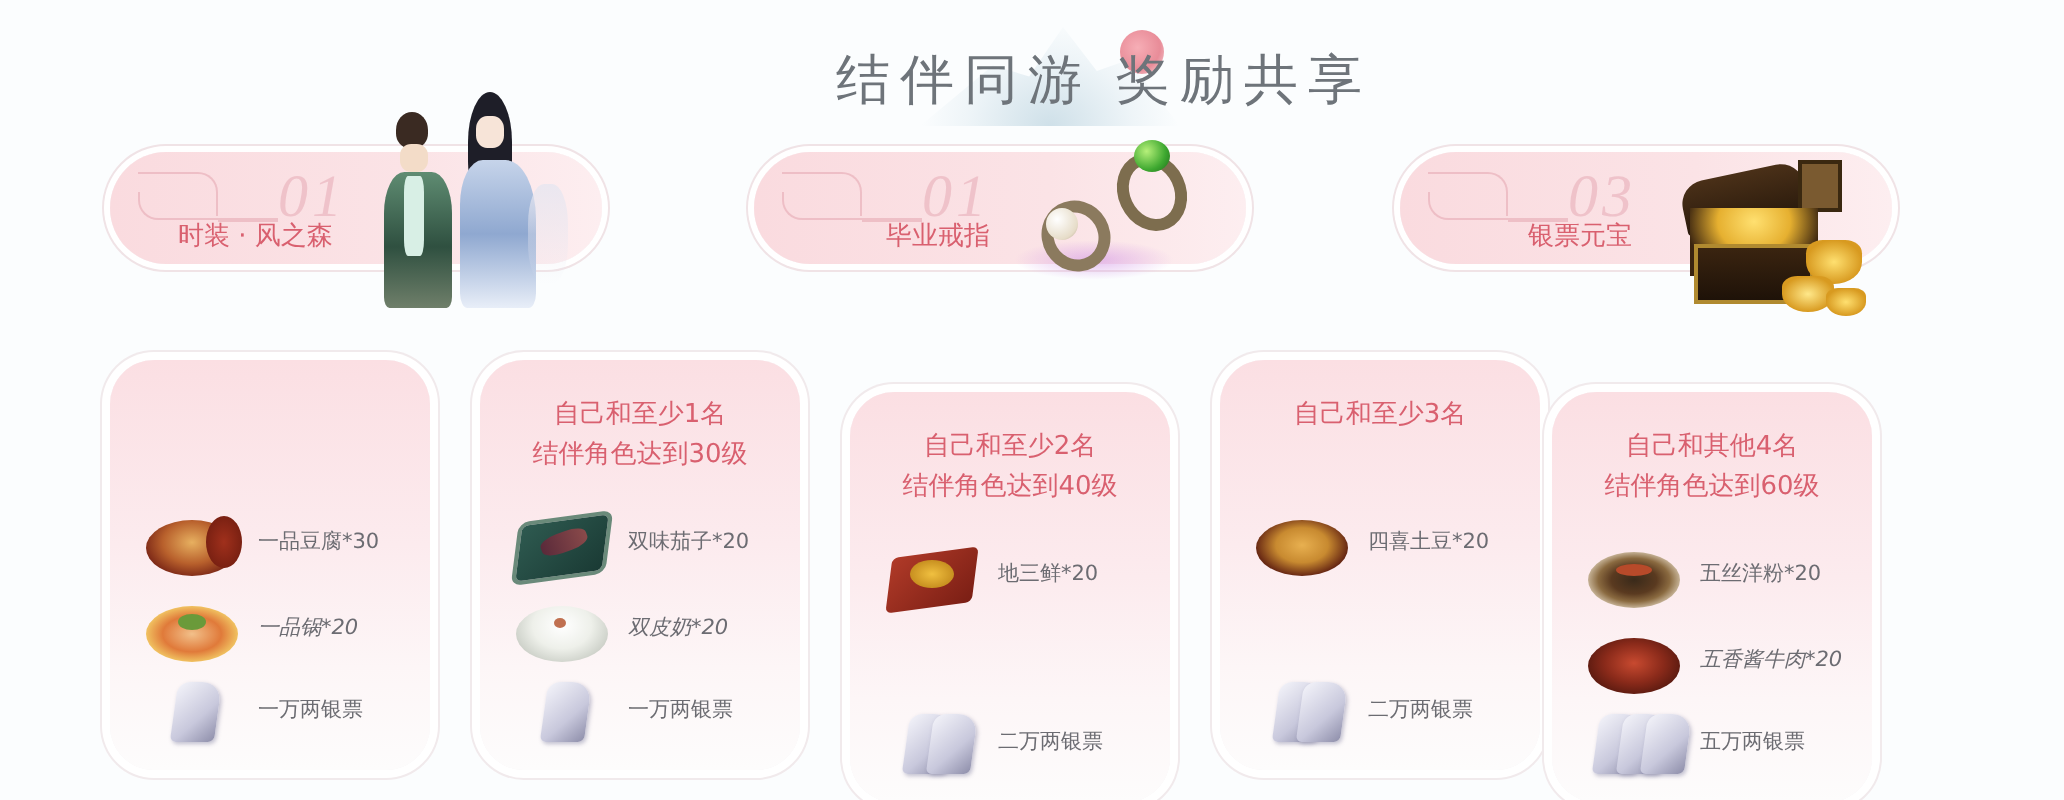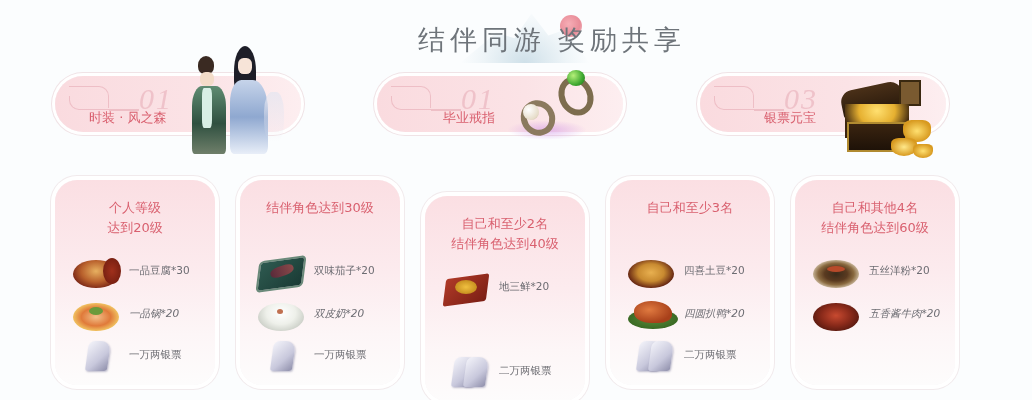--- a/index.html
+++ b/index.html
@@ -153,24 +153,20 @@
   <div style="position:absolute; left:6px; top:16px; width:62px; height:26px; background:linear-gradient(180deg,#4a3018,#2a1a0c); border-radius:12px 12px 2px 2px; transform:rotate(-12deg);"></div>
   <div style="position:absolute; left:64px; top:10px; width:22px; height:26px; background:#7a5a30; border:2px solid #3a2810;"></div>
   <div style="position:absolute; left:10px; top:34px; width:64px; height:34px; background:radial-gradient(ellipse at 50% 20%, #ffe070 0%, #e6b030 40%, #3a2410 75%);"></div>
   <div style="position:absolute; left:12px; top:52px; width:60px; height:30px; background:linear-gradient(180deg,#3a2410,#1e1208); border:2px solid #b08a30;"></div>
   <div style="position:absolute; left:68px; top:50px; width:28px; height:22px; background:radial-gradient(ellipse, #ffe070, #d89a20 70%); border-radius:30% 30% 50% 50%;"></div>
   <div style="position:absolute; left:56px; top:68px; width:26px; height:18px; background:radial-gradient(ellipse, #ffe88a, #d89a20 70%); border-radius:30% 30% 50% 50%;"></div>
   <div style="position:absolute; left:78px; top:74px; width:20px; height:14px; background:radial-gradient(ellipse, #ffe070, #d89a20 70%); border-radius:30% 30% 50% 50%;"></div>
 </div>
 
 <div class="card" style="left:55px;">
-  <div class="cond">
-    <div>个人等级</div>
-    <div>达到20级</div>
-  </div>
   <div class="reward r0">
     <div class="icon">
       <div class="dish bowl-rim" style="background:radial-gradient(ellipse at 50% 40%, #e7b060 0%, #b8602c 45%, #7a2616 75%);"></div>
       <div class="dish" style="left:36px; top:4px; width:18px; height:26px; background:radial-gradient(ellipse,#a0301c,#6a1a0e); border-radius:50%;"></div>
     </div>
     <div class="name">一品豆腐*30</div>
   </div>
   <div class="reward r1">
     <div class="icon">
       <div class="dish bowl-rim" style="background:radial-gradient(ellipse at 50% 50%, #f2c08a 0%, #e07a3a 45%, #f0c060 70%, #f8e4b0 90%);"></div>
@@ -181,20 +177,21 @@
   <div class="reward r2">
     <div class="icon">
         <div class="ticket"></div>
       </div>
     <div class="name">一万两银票</div>
   </div>
 </div>
 
 <div class="card" style="left:240px;">
   <div class="cond">
+    <div>自己和至少1名</div>
     <div>结伴角色达到30级</div>
   </div>
   <div class="reward r0">
     <div class="icon">
       <div class="dish plate-sq" style="background:linear-gradient(135deg,#2e5a50,#1a3a34); box-shadow:0 0 0 2px #6a8a7a;"></div>
       <div class="inner" style="left:18px; top:12px; width:24px; height:10px; background:linear-gradient(90deg,#5a2a3a,#8a4a4a); transform:rotate(-20deg); border-radius:40%;"></div>
     </div>
     <div class="name">双味茄子*20</div>
   </div>
   <div class="reward r1">
@@ -236,47 +233,48 @@
 <div class="card" style="left:610px;">
   <div class="cond">
     <div>自己和至少3名</div>
   </div>
   <div class="reward r0">
     <div class="icon">
       <div class="dish bowl-rim" style="background:radial-gradient(ellipse at 50% 45%, #e8b050 0%, #c88a30 40%, #6a2a14 70%, #4a1a0c 90%);"></div>
     </div>
     <div class="name">四喜土豆*20</div>
   </div>
-  <div class="reward r1">
-    <div class="icon">
-      <div class="dish" style="left:6px; top:12px; width:50px; height:20px; background:radial-gradient(ellipse,#5a8a3a,#3a6a24 70%); border-radius:50%;"></div>
-      <div class="dish" style="left:12px; top:4px; width:38px; height:22px; background:radial-gradient(ellipse at 40% 40%, #e07a40, #a8401a 70%); border-radius:50% 60% 40% 50%;"></div>
-    </div>
-    <div class="name">四圆扒鸭*20</div>
-  </div>
   <div class="reward r2">
     <div class="icon">
       <div class="ticket" style="left:16px;"></div>
         <div class="ticket" style="left:28px;"></div>
     </div>
     <div class="name">二万两银票</div>
   </div>
 </div>
 
-<div class="card" style="left:795px;">
+<div class="card" style="left:776px;margin-top:16px;">
   <div class="cond">
     <div>自己和其他4名</div>
     <div>结伴角色达到60级</div>
   </div>
   <div class="reward r0">
     <div class="icon">
       <div class="dish bowl-rim" style="background:radial-gradient(ellipse at 50% 50%, #3a2a1a 0%, #5a3a20 35%, #8a6a40 55%, #e8dcc8 80%);"></div>
       <div class="inner" style="left:20px; top:12px; width:18px; height:6px; background:#b84a2a;"></div>
     </div>
     <div class="name">五丝洋粉*20</div>
   </div>
   <div class="reward r1">
     <div class="icon">
       <div class="dish bowl-rim" style="background:radial-gradient(ellipse at 50% 45%, #c84a30 0%, #8a2a1a 45%, #5a1a10 75%, #3a0e08 90%);"></div>
     </div>
     <div class="name">五香酱牛肉*20</div>
   </div>
+  <div class="reward r2">
+    <div class="icon">
+      <div class="ticket" style="left:10px;"></div>
+        <div class="ticket" style="left:22px;"></div>
+        <div class="ticket" style="left:34px;"></div>
+    </div>
+    <div class="name">五万两银票</div>
+  </div>
 </div>
 
 </body></html>

